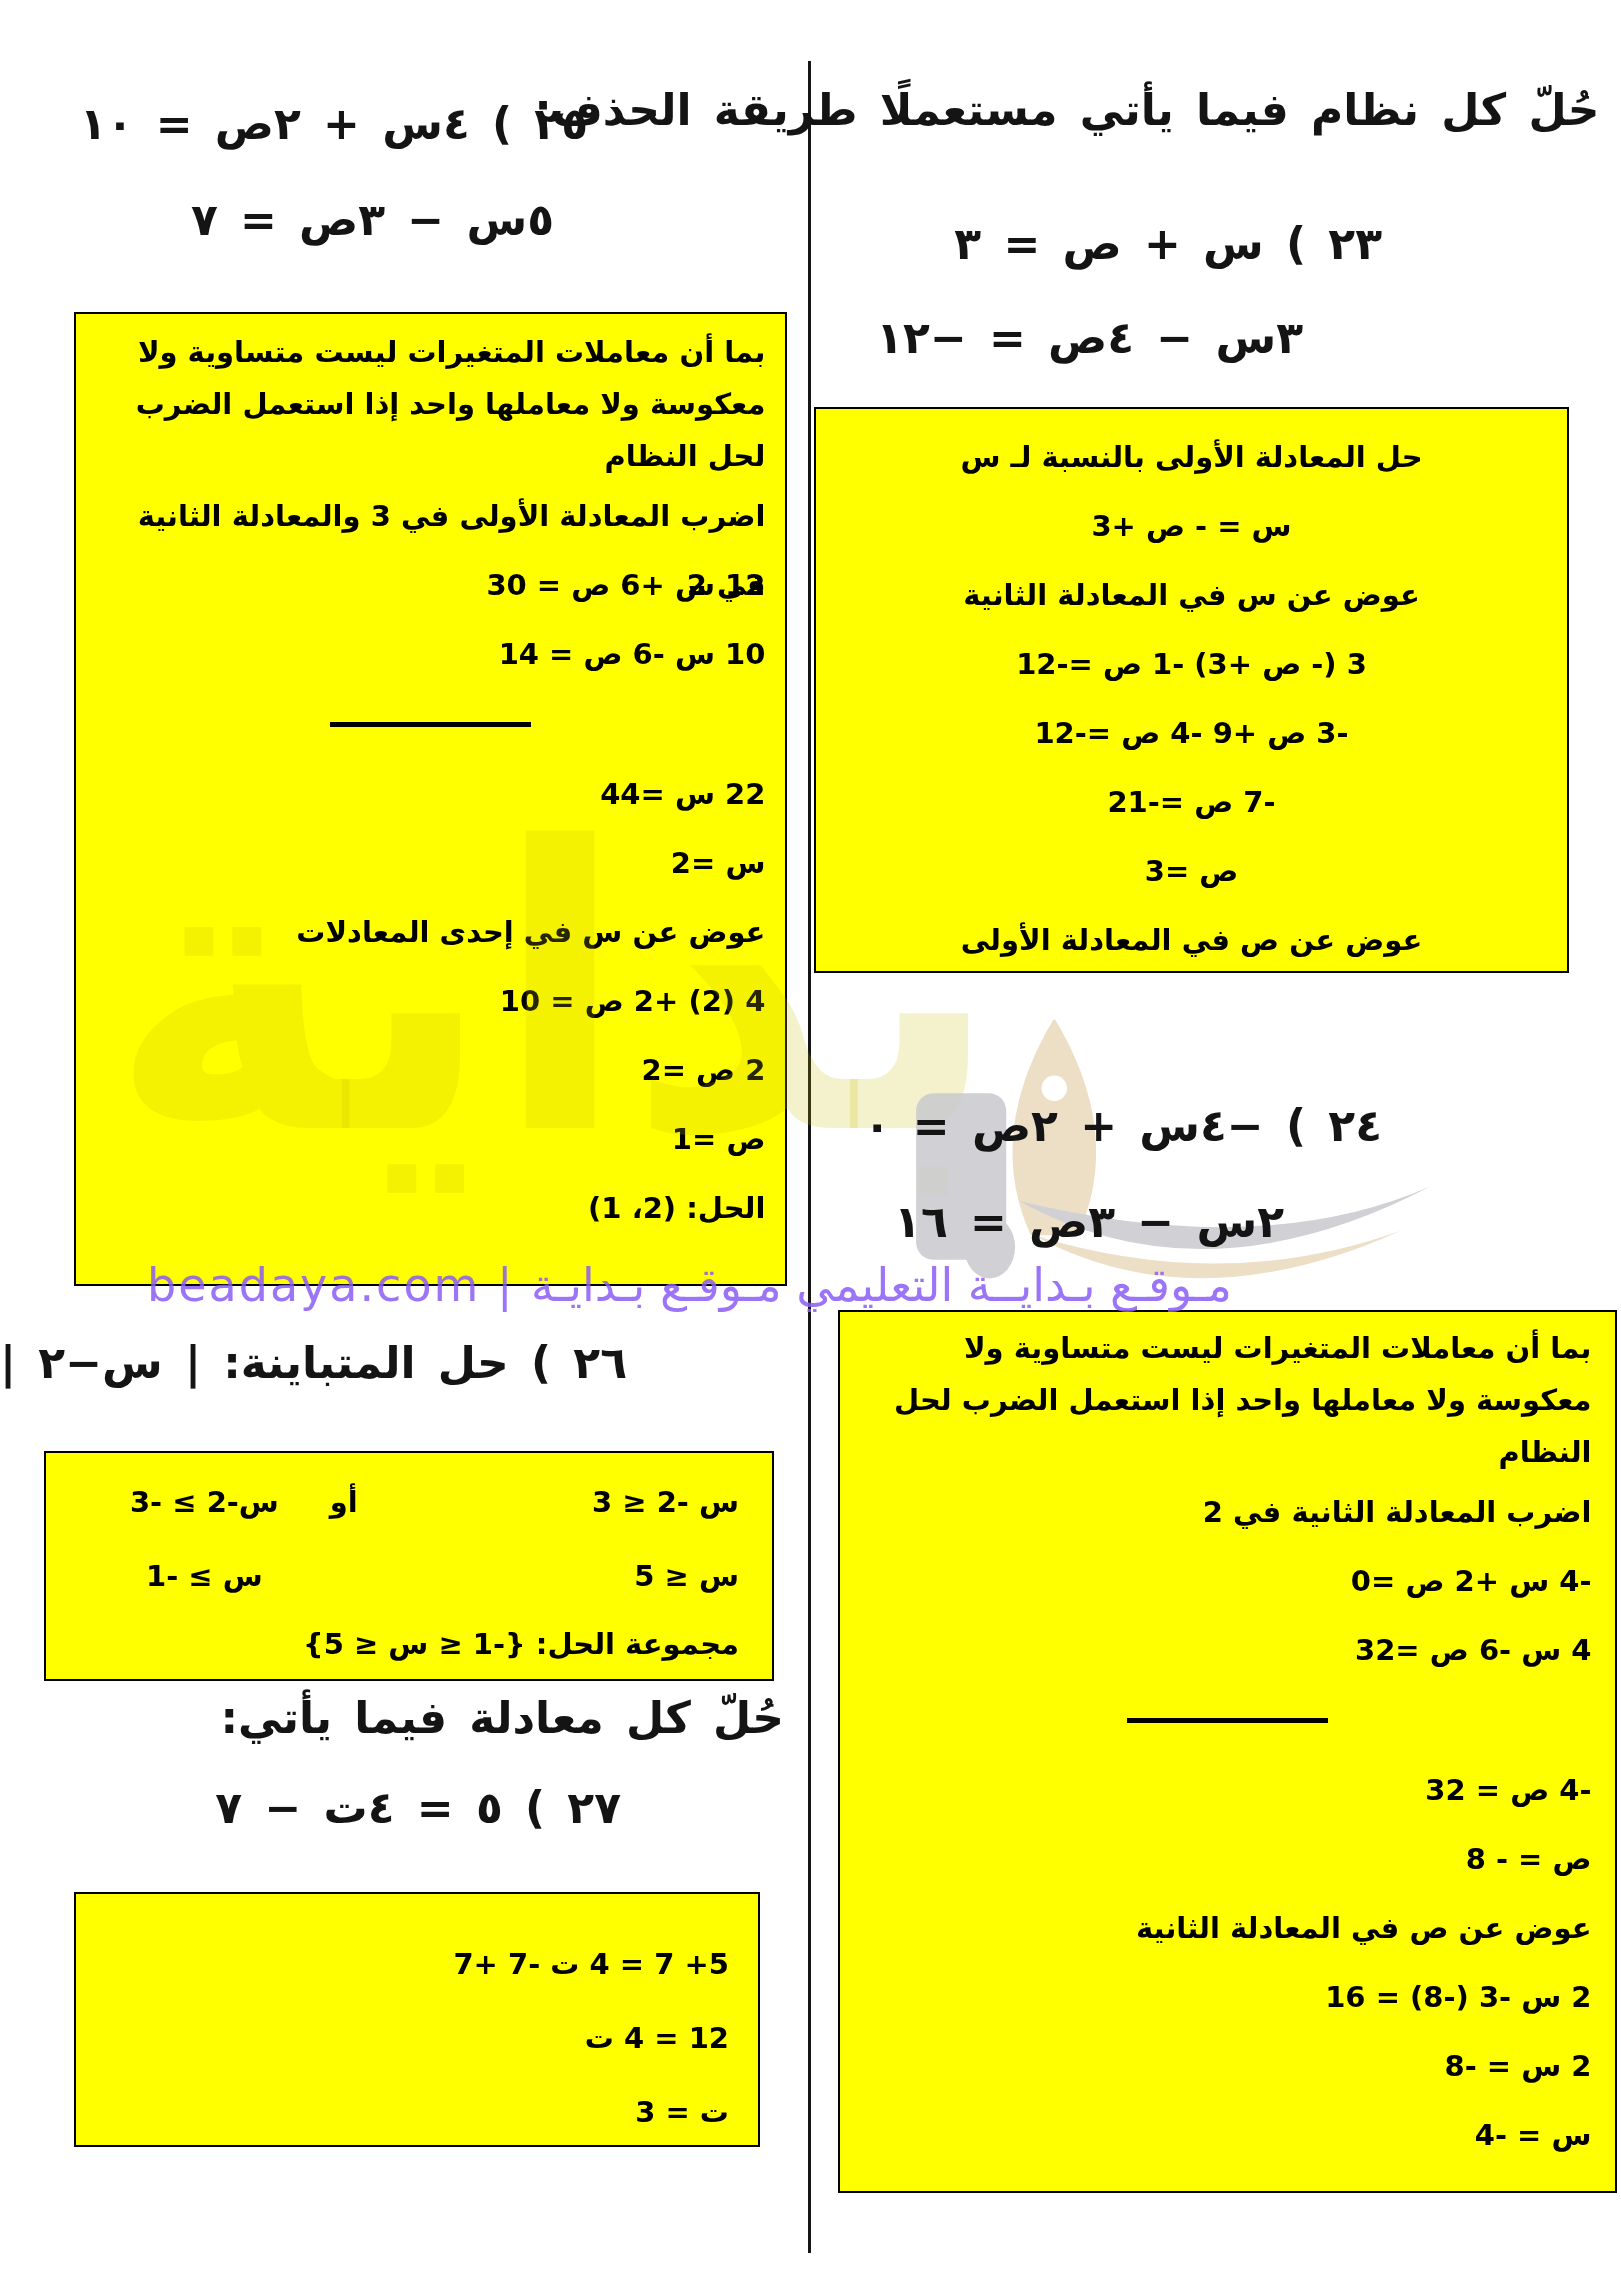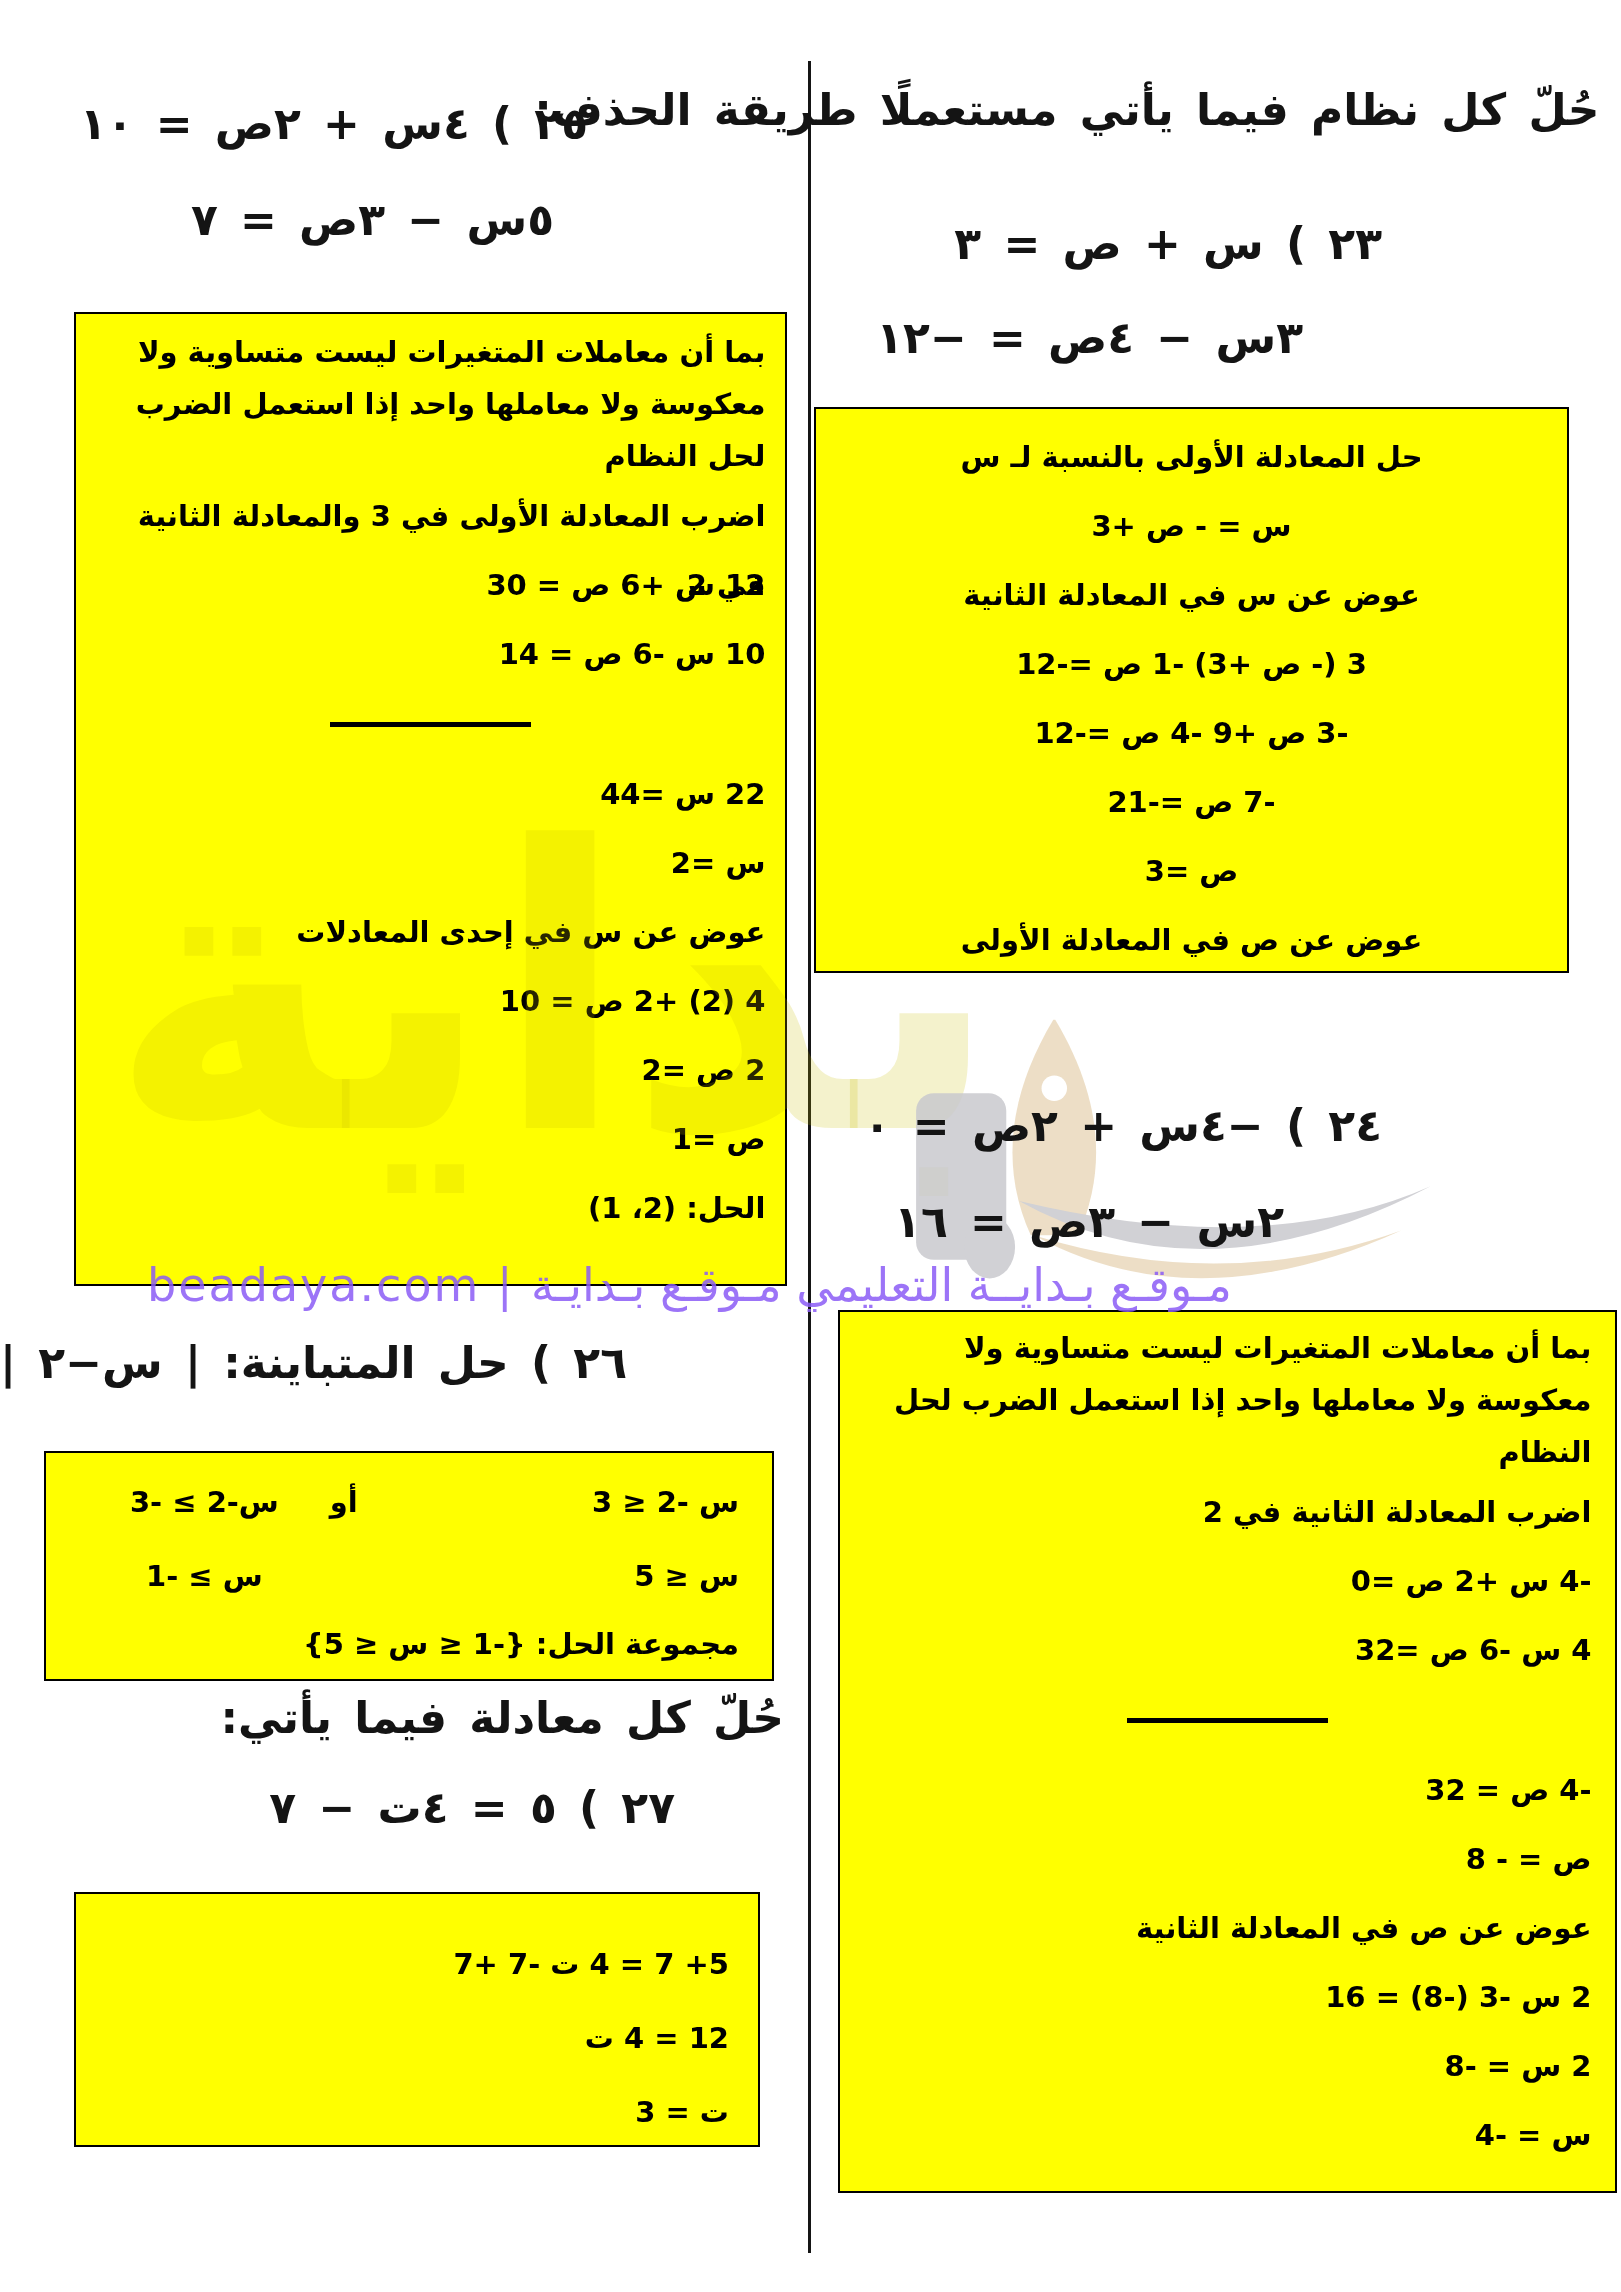--- a/index.html
+++ b/index.html
@@ -13,21 +13,21 @@
   .qtext{position:absolute;white-space:nowrap;color:#141414;font-size:44px;font-weight:700;word-spacing:6.9px;z-index:8;}
   .r-header{top:84px;right:21.6px;}
   .eq23a{top:218px;right:239px;}
   .eq23b{top:312px;right:318px;}
   .eq24a{top:1100px;right:239px;z-index:40;}
   .eq24b{top:1196px;right:337px;z-index:40;}
   .eq25a{top:98px;right:1033px;}
   .eq25b{top:194px;right:1067px;}
   .q26{top:1337px;right:994px;}
   .l-header{top:1692px;right:837px;}
-  .q27{top:1782px;right:946px;}
+  .q27{top:1782px;right:1000px;}
 
   
   .ybox{position:absolute;background:#ffff00;border:2.9px solid #000;box-sizing:border-box;color:#000;font-weight:700;font-size:29px;text-align:right;z-index:10;overflow:hidden;}
   .box-r1{left:814px;top:407px;width:755px;height:566px;padding:13.7px 23.5px 0;text-align:center;}
   .box-r1 .sline{height:69px;line-height:69px;}
   .box-r2{left:838px;top:1310px;width:779px;height:883px;padding:9.8px 23.5px 0;}
   .box-l1{left:74px;top:312px;width:713px;height:974px;padding:11.8px 19.6px 0;}
   .box-l2{left:44px;top:1451px;width:730px;height:230px;padding:11.8px 33px 0;}
   .box-l3{left:74px;top:1892px;width:686px;height:255px;padding:33px 29px 0;}
 

